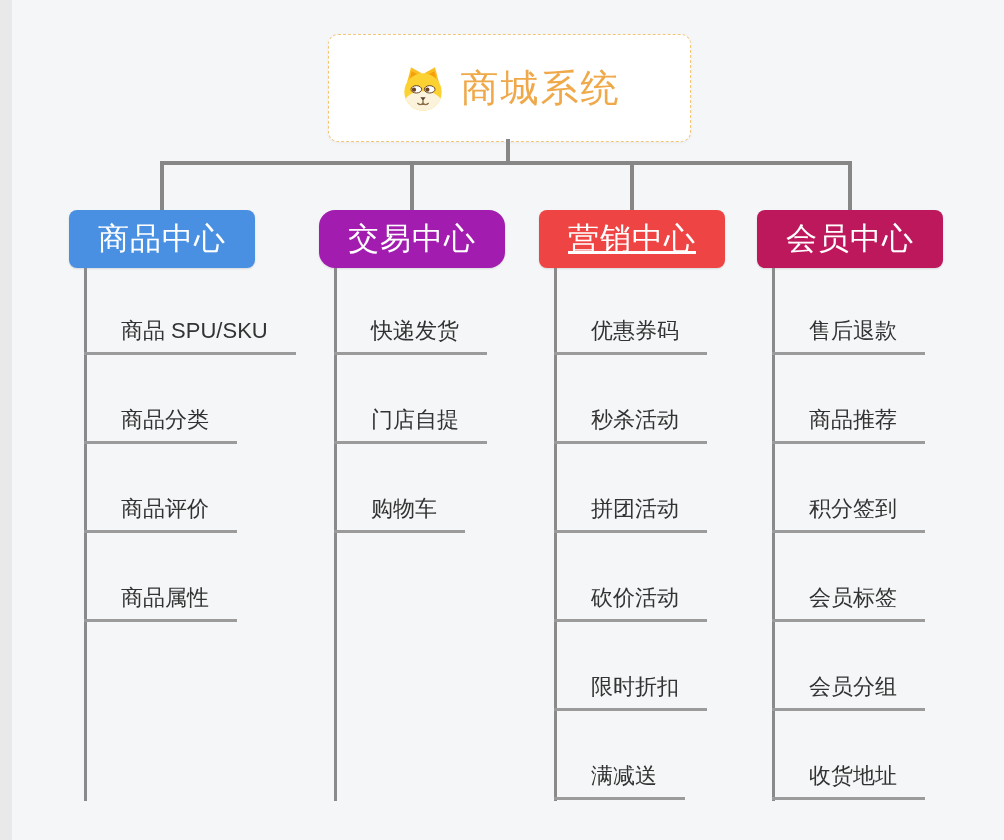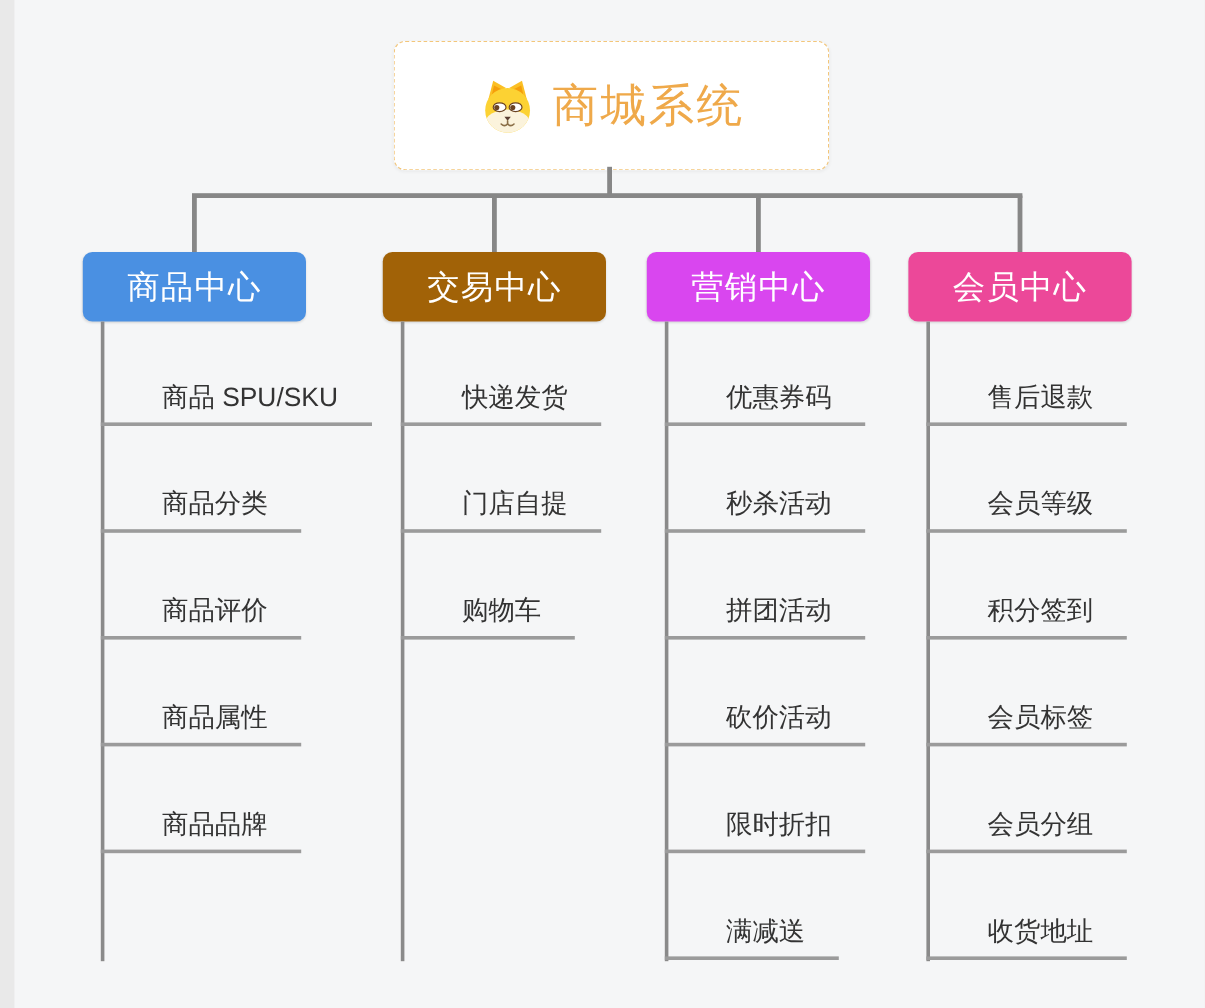--- a/index.html
+++ b/index.html
@@ -49,37 +49,37 @@
   .branch.b0{left:57px;}
   .branch.b1{left:307px;}
   .branch.b2{left:527px;}
   .branch.b3{left:745px;}
 
   .branch-box{
     position:absolute;left:0;top:0;width:186px;height:58px;
     border-radius:8px;
     box-shadow:0 1px 2px rgba(0,0,0,.12);
     display:flex;align-items:center;justify-content:center;
-    color:#ffffff;font-size:27px;letter-spacing:1px;white-space:nowrap;
+    color:#ffffff;font-size:31px;letter-spacing:1px;white-space:nowrap;
     cursor:pointer;
   }
 
   .trunk{
     position:absolute;left:15px;top:58px;width:3px;height:533px;
     background:#8a8a8a;
   }
 
   .child-list{
     position:absolute;left:15px;top:103px;
     display:flex;flex-direction:column;align-items:flex-start;gap:47px;
   }
   .child-item{
     box-sizing:border-box;
     height:42px;
-    padding:0 28px 6px 51px;
+    padding:0 28px 6px 37px;
     border-bottom:3px solid #9b9b9b;
     display:flex;align-items:flex-end;
     font-size:22px;color:#333333;
     white-space:nowrap;width:max-content;
     cursor:pointer;
   }
 </style>
 </head>
 <body>
 
@@ -121,59 +121,58 @@
   <div class="branch b0">
     <div class="branch-box" style="background: rgb(74, 144, 226);">
       <span>商品中心</span>
     </div>
     <div class="trunk"></div>
     <div class="child-list">
       <div class="child-item">商品 SPU/SKU</div>
       <div class="child-item">商品分类</div>
       <div class="child-item">商品评价</div>
       <div class="child-item">商品属性</div>
-      <div class="child-item">商品品牌</div>
     </div>
   </div>
 
   <div class="branch b1">
-    <div class="branch-box" style="background: #a16207;">
+    <div class="branch-box" style="background: #a21caf; border-radius: 16px;">
       <span>交易中心</span>
     </div>
     <div class="trunk"></div>
     <div class="child-list">
       <div class="child-item">快递发货</div>
       <div class="child-item">门店自提</div>
       <div class="child-item">购物车</div>
     </div>
   </div>
 
   <div class="branch b2">
-    <div class="branch-box" style="background: #d946ef;">
+    <div class="branch-box" style="background: #ef4444; text-decoration: underline;">
       <span>营销中心</span>
     </div>
     <div class="trunk"></div>
     <div class="child-list">
       <div class="child-item">优惠券码</div>
       <div class="child-item">秒杀活动</div>
       <div class="child-item">拼团活动</div>
       <div class="child-item">砍价活动</div>
       <div class="child-item">限时折扣</div>
       <div class="child-item">满减送</div>
     </div>
   </div>
 
   <div class="branch b3">
-    <div class="branch-box" style="background: #ec4899;">
+    <div class="branch-box" style="background: #be185d;">
       <span>会员中心</span>
     </div>
     <div class="trunk"></div>
     <div class="child-list">
       <div class="child-item">售后退款</div>
-      <div class="child-item">会员等级</div>
+      <div class="child-item">商品推荐</div>
       <div class="child-item">积分签到</div>
       <div class="child-item">会员标签</div>
       <div class="child-item">会员分组</div>
       <div class="child-item">收货地址</div>
     </div>
   </div>
 
 </div>
 
 </body></html>

